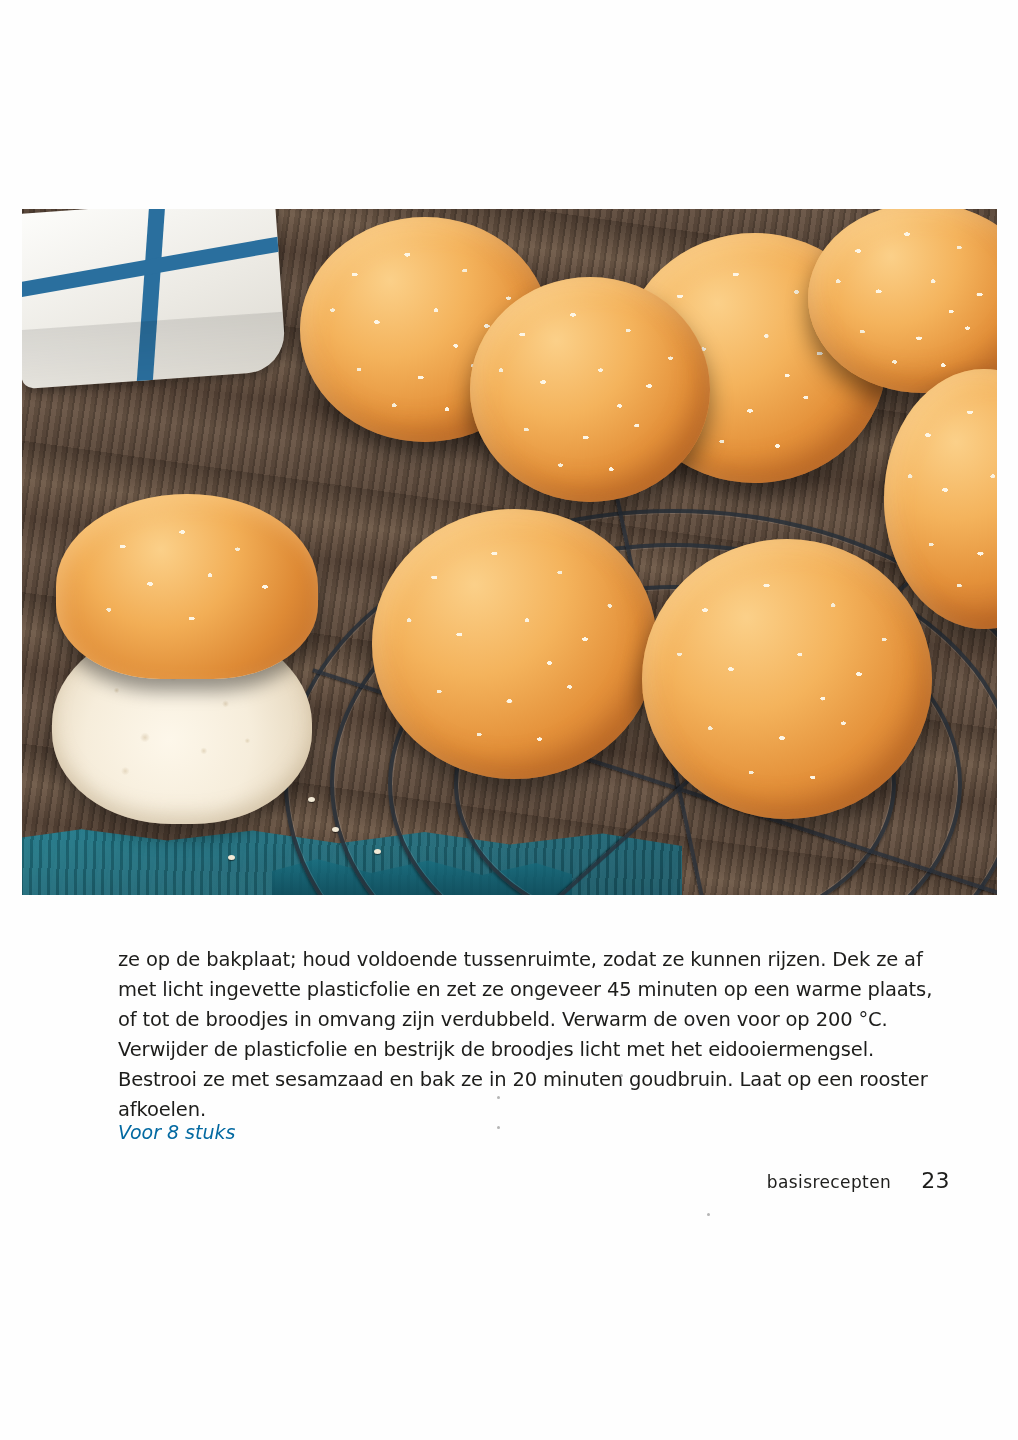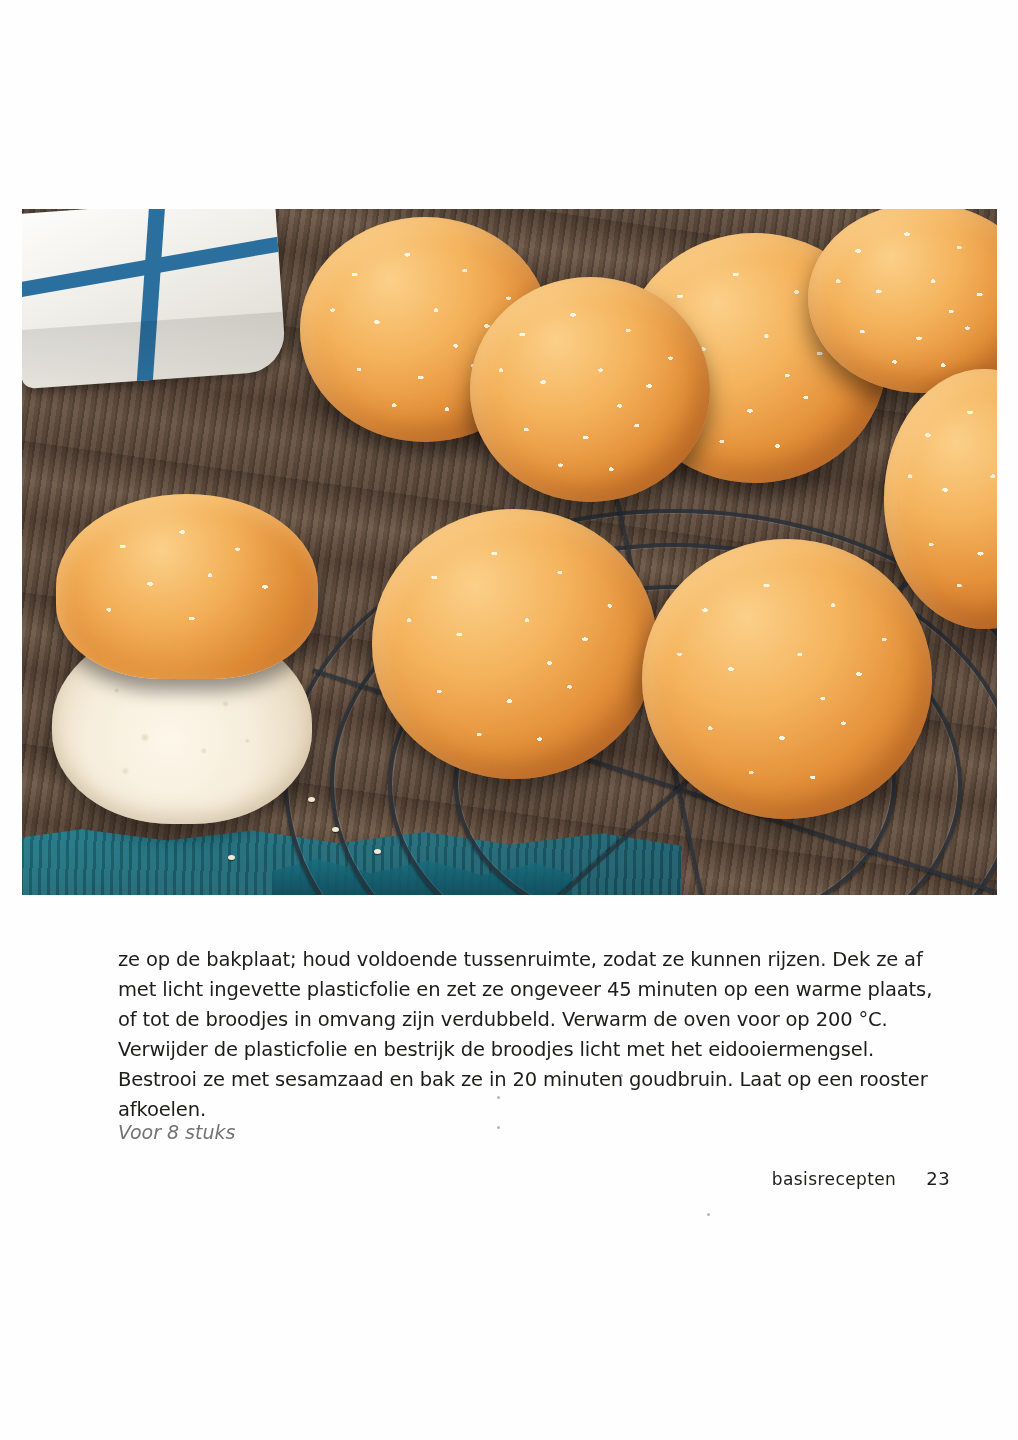--- a/index.html
+++ b/index.html
@@ -262,36 +262,36 @@
     color: #1d1d1b;
     font-family: "DejaVu Sans", sans-serif;
     letter-spacing: -0.15px;
   }
   .yield {
     position: absolute;
     left: 118px;
     top: 1102px;
     font-size: 19px;
     font-style: italic;
-    color: #737373;
+    color: #0369a1;
     font-family: "DejaVu Sans", sans-serif;
   }
   .footer {
     position: absolute;
     right: 68px;
     top: 1168px;
     font-size: 17px;
     color: #1d1d1b;
     font-family: "DejaVu Sans", sans-serif;
     letter-spacing: 0.4px;
     display: flex;
     align-items: baseline;
     gap: 30px;
   }
-  .footer .pageno { font-size: 18px; }
+  .footer .pageno { font-size: 22px; }
 
   .speck {
     position: absolute;
     width: 3px;
     height: 3px;
     background: rgba(120,120,120,0.55);
     border-radius: 50%;
   }
 </style>
 </head>

